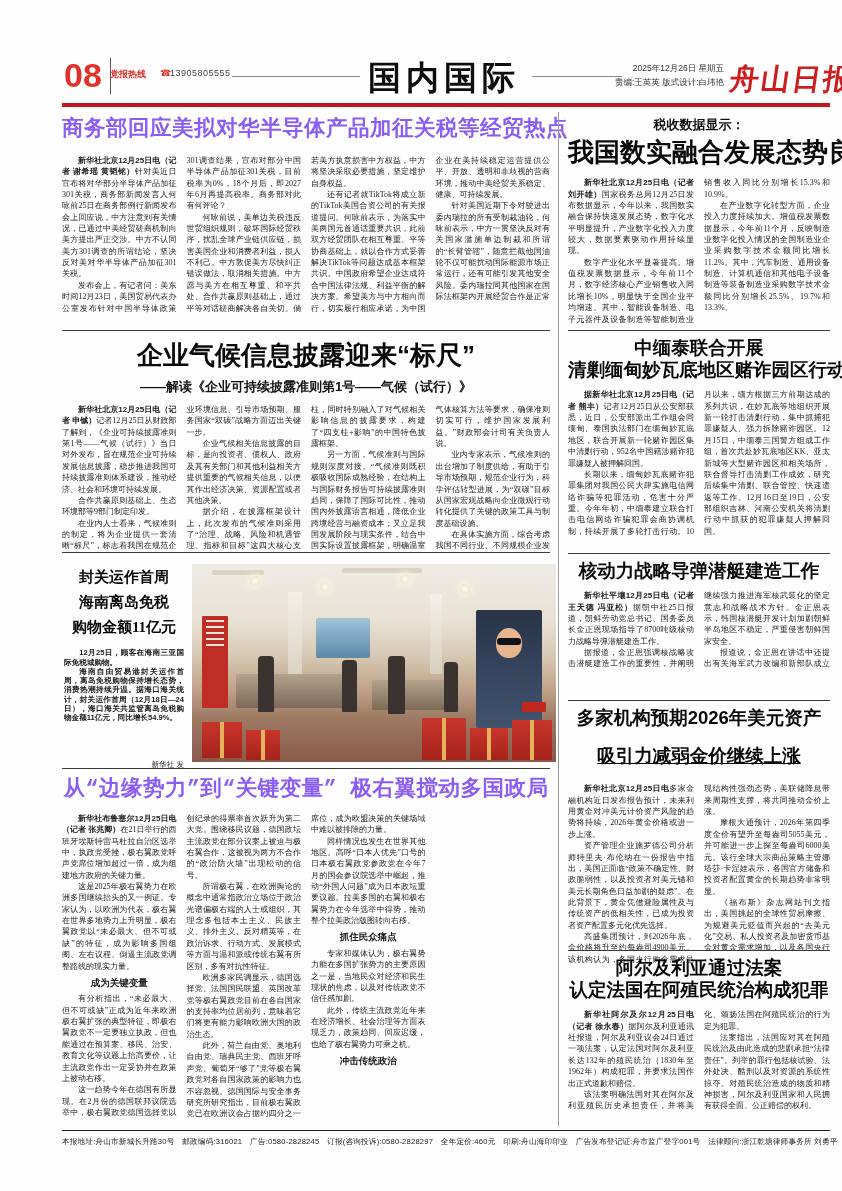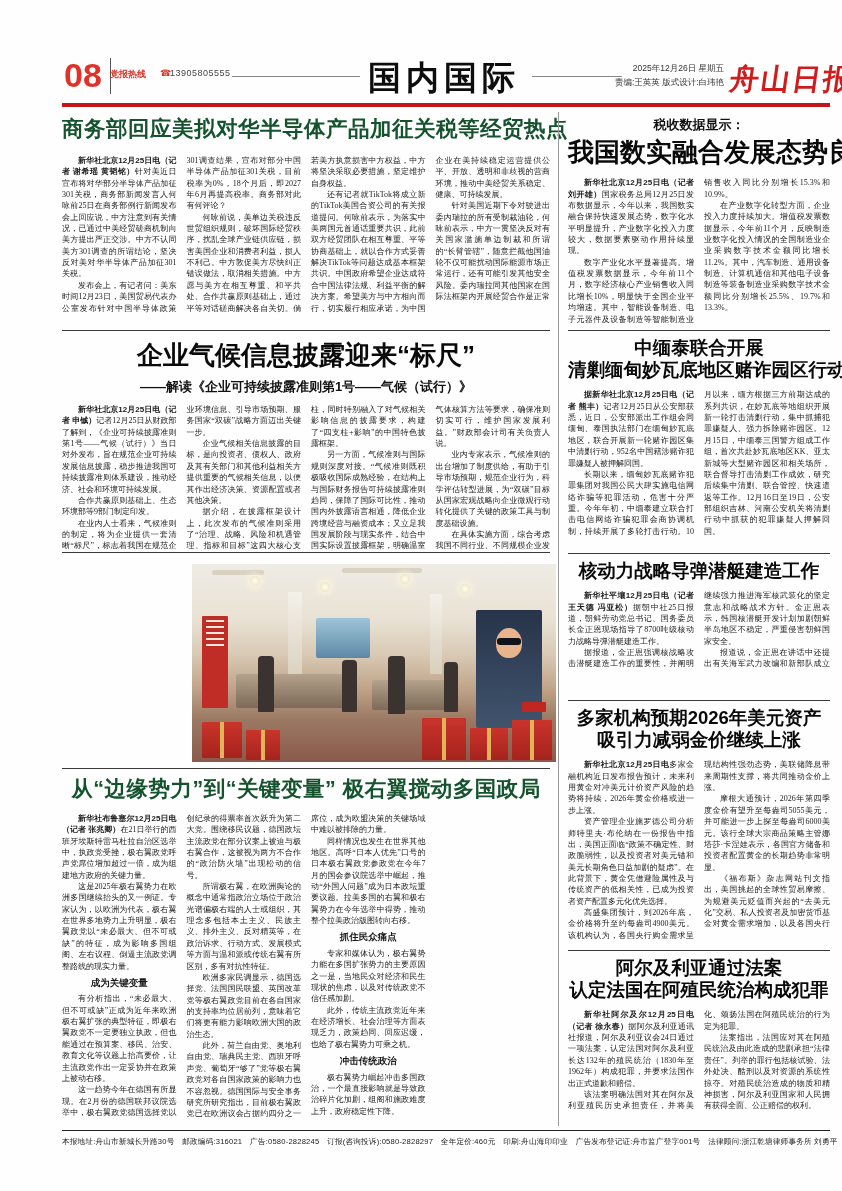--- a/index.html
+++ b/index.html
@@ -14,22 +14,22 @@
   .hotline-num{font-family:"Liberation Sans",sans-serif;font-size:9px;color:#444;letter-spacing:.5px;}
   .hdr-hline{height:1px;background:#888;}
   .section-title{font-family:"Liberation Sans",sans-serif;font-weight:900;font-size:33px;letter-spacing:5px;color:#0d0d0d;white-space:nowrap;}
   .hdr-date{font-family:"Liberation Sans",sans-serif;font-size:8.5px;color:#333;text-align:right;line-height:1.6;}
   .masthead{font-weight:900;font-size:29px;color:#cf1d1d;transform:skewX(-8deg);letter-spacing:2px;white-space:nowrap;font-family:"Liberation Serif",serif;}
   .redrule{background:#c3161d;}
   
   .hrule{height:1px;background:#3a3a3a;}
   .vrule{width:1px;background:#9a9a9a;}
   
-  .h-xl{font-family:Liberation Sans, sans-serif;font-weight:900;font-size:21.5px;line-height:1.25;
-        text-align:center;color:#14532d;letter-spacing:.5px;white-space:nowrap;}
+  .h-xl{font-family:Liberation Mono, monospace;font-weight:900;font-size:21.5px;line-height:1.25;
+        text-align:center;color:#8b5cf6;letter-spacing:.5px;white-space:nowrap;}
   .h-lg{font-family:"Liberation Sans",sans-serif;font-weight:900;font-size:26px;text-align:center;color:#0a0a0a;}
   .deck{font-family:"Liberation Sans",sans-serif;font-weight:700;font-size:13px;text-align:center;color:#111;margin-top:5px;}
   .kicker{font-family:"Liberation Sans",sans-serif;font-weight:700;font-size:13px;text-align:center;color:#111;}
   .h-md{font-family:"Liberation Sans",sans-serif;font-weight:900;font-size:18.5px;line-height:1.2;text-align:center;color:#0a0a0a;white-space:nowrap;}
   .h-md2{margin-top:2px;}
   
   .cols4{column-count:4;column-gap:10px;column-fill:auto;font-size:8px;line-height:1.42;
          text-align:justify;overflow:hidden;}
   .cols2{column-count:2;column-gap:10px;column-fill:auto;font-size:8px;line-height:1.42;
          text-align:justify;overflow:hidden;}
@@ -107,20 +107,30 @@
         <p class="para">在业内人士看来，气候准则的制定，将为企业提供一套清晰“标尺”，标志着我国在规范企业环境信息、引导市场预期、服务国家“双碳”战略方面迈出关键一步。</p>
         <p class="para">企业气候相关信息披露的目标，是向投资者、债权人、政府及其有关部门和其他利益相关方提供重要的气候相关信息，以便其作出经济决策、资源配置或者其他决策。</p>
         <p class="para">据介绍，在披露框架设计上，此次发布的气候准则采用了“治理、战略、风险和机遇管理、指标和目标”这四大核心支柱，同时特别融入了对气候相关影响信息的披露要求，构建了“四支柱+影响”的中国特色披露框架。</p>
         <p class="para">另一方面，气候准则与国际规则深度对接。“气候准则既积极吸收国际成熟经验，在结构上与国际财务报告可持续披露准则趋同，保障了国际可比性，推动国内外披露语言相通，降低企业跨境经营与融资成本；又立足我国发展阶段与现实条件，结合中国实际设置披露框架，明确温室气体核算方法等要求，确保准则切实可行，维护国家发展利益。”财政部会计司有关负责人说。</p>
         <p class="para">业内专家表示，气候准则的出台增加了制度供给，有助于引导市场预期，规范企业行为，科学评估转型进展，为“双碳”目标从国家宏观战略向企业微观行动转化提供了关键的政策工具与制度基础设施。</p>
         <p class="para">在具体实施方面，综合考虑我国不同行业、不同规模企业发展实际，气候准则将分步推进、稳妥实施。</p>
       </div>
   </section>
   <div class="abs hrule" style="left:62px;top:552px;width:488px;"></div>
 
+  <section class="abs" style="left:64px;top:568px;width:120px;">
+    <div class="box-h">封关运作首周</div>
+    <div class="box-h" style="margin-top:6px;">海南离岛免税</div>
+    <div class="box-h" style="margin-top:6px;">购物金额11亿元</div>
+    <div class="box-caption" style="margin-top:12px;height:110px;">
+        <p class="para">12月25日，顾客在海南三亚国际免税城购物。</p>
+        <p class="para">海南自由贸易港封关运作首周，离岛免税购物保持增长态势，消费热潮持续升温。据海口海关统计，封关运作首周（12月18日—24日），海口海关共监管离岛免税购物金额11亿元，同比增长54.9%。</p>
+      </div>
+    <div class="box-credit" style="margin-top:2px;">新华社 发</div>
+  </section>
 
   <div class="abs photo" style="left:192px;top:564px;width:364px;height:198px;">
     <div class="ph beam" style="left:20px;top:6px;"></div>
     <div class="ph beam" style="left:150px;top:4px;width:80px;"></div>
     <div class="ph lamp" style="left:58px;top:12px;"></div>
     <div class="ph lamp" style="left:128px;top:18px;"></div>
     <div class="ph lamp" style="left:208px;top:10px;"></div>
     <div class="ph lamp" style="left:268px;top:20px;"></div>
     <div class="ph pillar" style="left:96px;top:28px;width:14px;height:90px;"></div>
     <div class="ph pillar" style="left:238px;top:30px;width:12px;height:80px;"></div>
@@ -170,21 +180,20 @@
         <p class="para">有分析指出，“未必最大、但不可或缺”正成为近年来欧洲极右翼扩张的典型特征，即极右翼政党不一定要独立执政，但也能通过在预算案、移民、治安、教育文化等议题上抬高要价，让主流政党作出一定妥协并在政策上被动右移。</p>
         <p class="para">这一趋势今年在德国有所显现。在2月份的德国联邦议院选举中，极右翼政党德国选择党以创纪录的得票率首次跃升为第二大党。围绕移民议题，德国政坛主流政党在部分议案上被迫与极右翼合作，这被视为两方不合作的“政治防火墙”出现松动的信号。</p>
         <p class="para">所谓极右翼，在欧洲舆论的概念中通常指政治立场位于政治光谱偏极右端的人士或组织，其理念多包括本土主义、民族主义、排外主义、反对精英等，在政治诉求、行动方式、发展模式等方面与温和派或传统右翼有所区别，多有对抗性特征。</p>
         <p class="para">欧洲多家民调显示，德国选择党、法国国民联盟、英国改革党等极右翼政党目前在各自国家的支持率均位居前列，意味着它们将更有能力影响欧洲大国的政治生态。</p>
         <p class="para">此外，荷兰自由党、奥地利自由党、瑞典民主党、西班牙呼声党、葡萄牙“够了”党等极右翼政党对各自国家政策的影响力也不容忽视。德国国际与安全事务研究所研究指出，目前极右翼政党已在欧洲议会占据约四分之一席位，成为欧盟决策的关键场域中难以被排除的力量。</p>
         <p class="para">同样情况也发生在世界其他地区。高呼“日本人优先”口号的日本极右翼政党参政党在今年7月的国会参议院选举中崛起，推动“外国人问题”成为日本政坛重要议题。拉美多国的右翼和极右翼势力在今年选举中得势，推动整个拉美政治版图转向右移。</p>
         <p class="flow-sub">抓住民众痛点</p>
         <p class="para">专家和媒体认为，极右翼势力能在多国扩张势力的主要原因之一是，当地民众对经济和民生现状的焦虑，以及对传统政党不信任感加剧。</p>
         <p class="para">此外，传统主流政党近年来在经济增长、社会治理等方面表现乏力，政策趋同、回应迟缓，也给了极右翼势力可乘之机。</p>
         <p class="flow-sub">冲击传统政治</p>
-        <p class="para">极右翼势力崛起冲击多国政治，一个最直接影响就是导致政治碎片化加剧，组阁和施政难度上升，政府稳定性下降。</p>
       </div>
   </section>
 
   <div class="abs vrule" style="left:558px;top:112px;height:1014px;"></div>
 
   <section class="abs" style="left:568px;top:116px;width:262px;">
     <div class="kicker">税收数据显示：</div>
     <h2 class="h-md" style="margin:3px 0 0 0;font-size:26px;">我国数实融合发展态势良好</h2>
     <div class="cols2" style="margin-top:9px;height:158px;">
         <p class="para"><b>新华社北京12月25日电（记者 刘开雄）</b>国家税务总局12月25日发布数据显示，今年以来，我国数实融合保持快速发展态势，数字化水平明显提升，产业数字化投入力度较大，数据要素驱动作用持续显现。</p>
@@ -209,21 +218,21 @@
     <div class="cols2" style="margin-top:8px;height:80px;">
         <p class="para"><b>新华社平壤12月25日电（记者 王天德 冯亚松）</b>据朝中社25日报道，朝鲜劳动党总书记、国务委员长金正恩现场指导了8700吨级核动力战略导弹潜艇建造工作。</p>
         <p class="para">据报道，金正恩强调核战略攻击潜艇建造工作的重要性，并阐明继续强力推进海军核武装化的坚定意志和战略战术方针。金正恩表示，韩国核潜艇开发计划加剧朝鲜半岛地区不稳定，严重侵害朝鲜国家安全。</p>
         <p class="para">报道说，金正恩在讲话中还提出有关海军武力改编和新部队成立的战略构想。</p>
       </div>
   </section>
   <div class="abs hrule" style="left:568px;top:700px;width:262px;"></div>
 
   <section class="abs" style="left:568px;top:707px;width:262px;">
     <h2 class="h-md" style="margin:0;">多家机构预期2026年美元资产</h2>
-    <h2 class="h-md h-md2" style="margin:0;">吸引力减弱金价继续上涨</h2>
+    <h2 class="h-md h-md2" style="margin:16px;text-decoration:underline;">吸引力减弱金价继续上涨</h2>
     <div class="cols2" style="margin-top:8px;height:186px;">
         <p class="para"><b>新华社北京12月25日电</b>多家金融机构近日发布报告预计，未来利用黄金对冲美元计价资产风险的趋势将持续，2026年黄金价格或进一步上涨。</p>
         <p class="para">资产管理企业施罗德公司分析师特里夫·布伦纳在一份报告中指出，美国正面临“政策不确定性、财政脆弱性，以及投资者对美元锚和美元长期角色日益加剧的疑虑”。在此背景下，黄金凭借避险属性及与传统资产的低相关性，已成为投资者资产配置多元化优先选择。</p>
         <p class="para">高盛集团预计，到2026年底，金价格将升至约每盎司4900美元。该机构认为，各国央行购金需求呈现结构性强劲态势，美联储降息带来周期性支撑，将共同推动金价上涨。</p>
         <p class="para">摩根大通预计，2026年第四季度金价有望升至每盎司5055美元，并可能进一步上探至每盎司6000美元。该行全球大宗商品策略主管娜塔莎·卡涅娃表示，各国官方储备和投资者配置黄金的长期趋势非常明显。</p>
         <p class="para">《福布斯》杂志网站刊文指出，美国挑起的全球性贸易摩擦、为规避美元贬值而兴起的“去美元化”交易、私人投资者及加密货币基金对黄金需求增加，以及各国央行持续购金，共同构成金价上行的重要动力。</p>
       </div>
   </section>
   <div class="abs hrule" style="left:568px;top:950px;width:262px;"></div>
 

